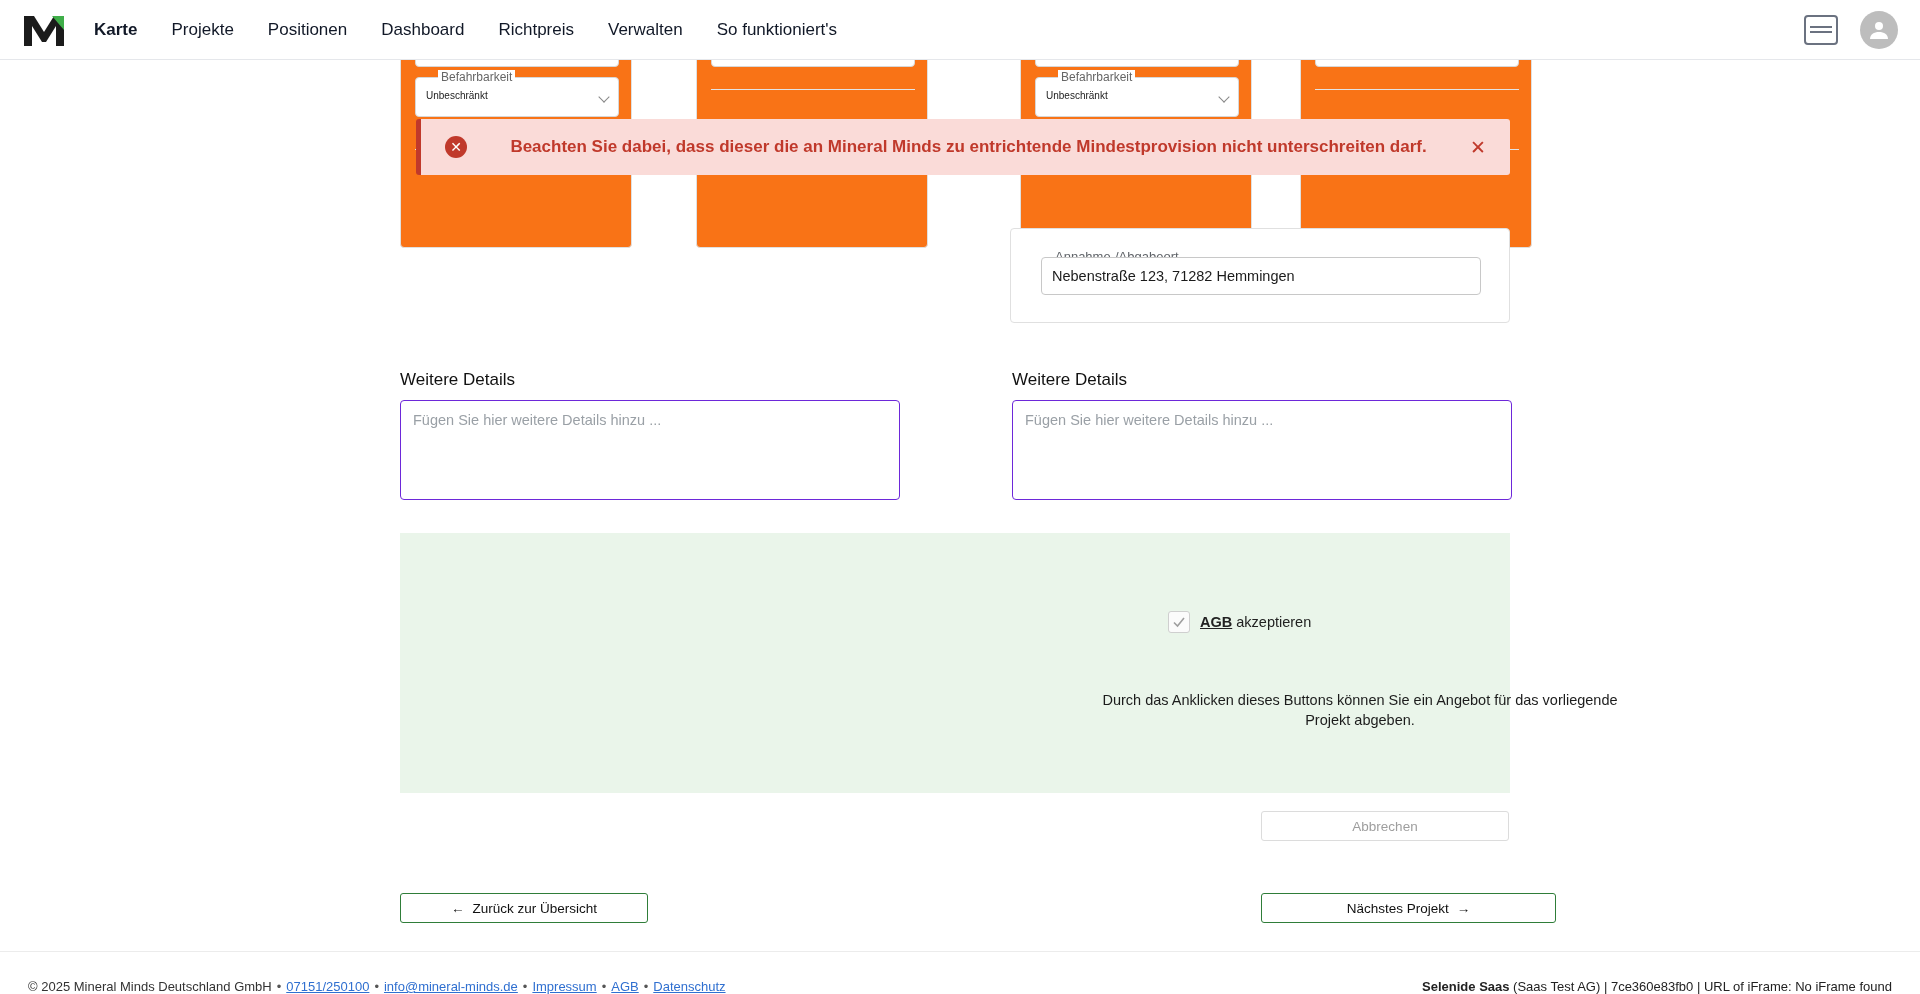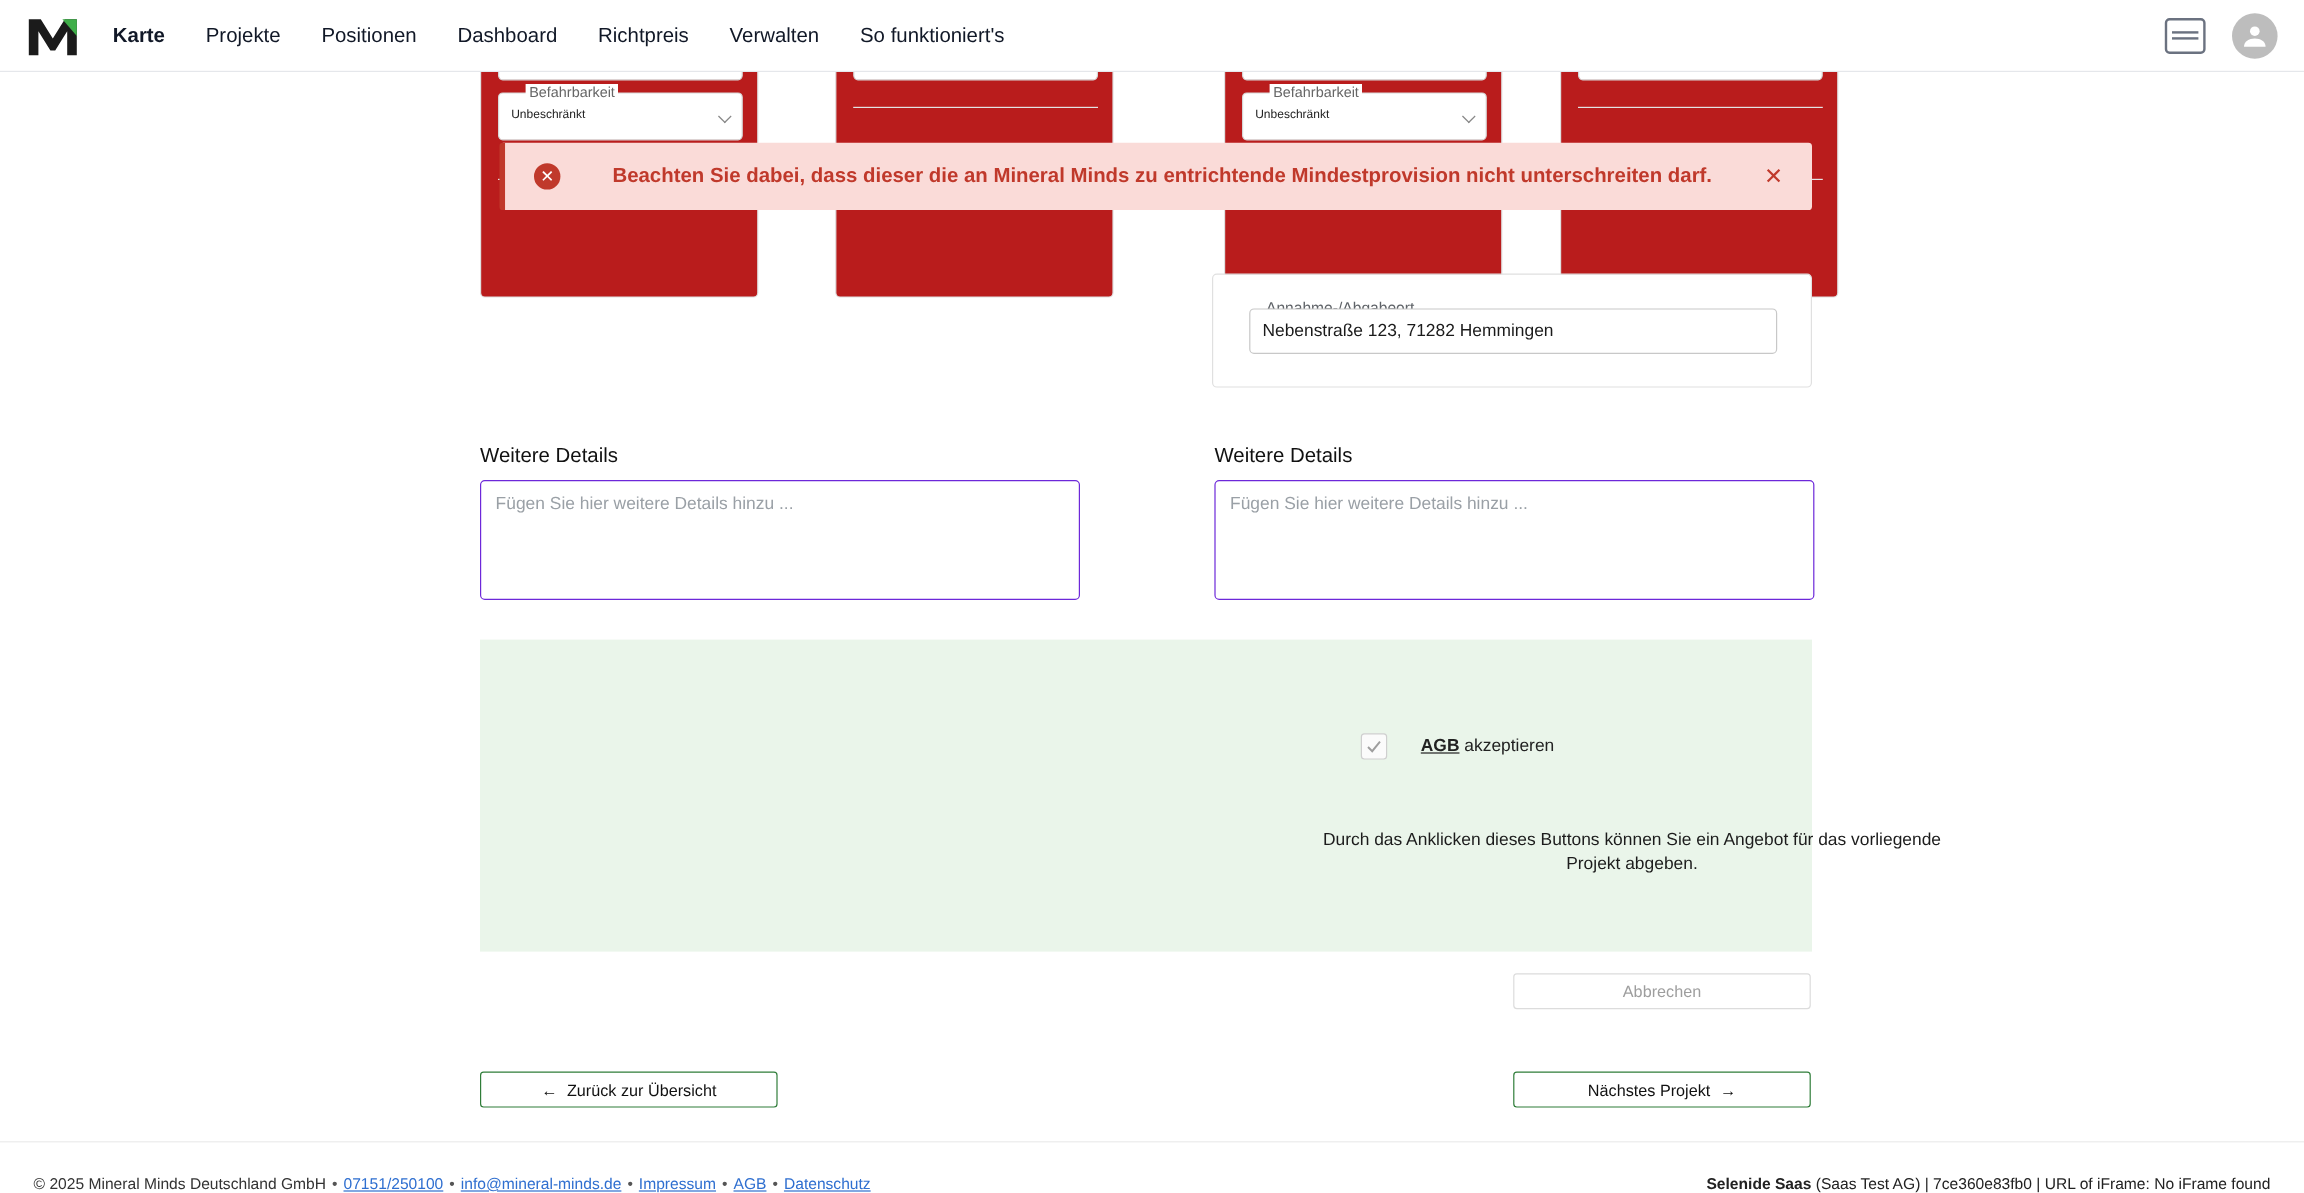--- a/index.html
+++ b/index.html
@@ -44,21 +44,21 @@
 
   
   .content { position: absolute; top: 60px; left: 0; width: 1920px; height: 934px; }
 
   
   .card-row {
     position: absolute; top: 0; left: 400px; width: 1110px; height: 135px;
   }
   .field-card {
     position: absolute; top: -12px; border: 1px solid #e0e0e0; border-radius: 4px;
-    background: #b91c1c; height: 200px;
+    background: #f97316; height: 200px;
   }
   .fc1 { left: 0; width: 232px; }
   .fc2 { left: 296px; width: 232px; }
   .fc3 { left: 620px; width: 232px; }
   .fc4 { left: 900px; width: 232px; }
 
   .mini-input {
     position: absolute; left: 14px; width: 204px; height: 30px;
     border: 1px solid #d7d7d7; border-radius: 4px; background: #fff;
   }
@@ -125,21 +125,21 @@
   .details-placeholder {
     position: absolute; left: 12px; top: 11px; font-size: 14.5px; color: #9aa0a6;
   }
 
   
   .offer-panel {
     position: absolute; left: 400px; top: 473px; width: 1110px; height: 260px;
     background: #eaf5ea;
   }
   .agb-row {
-    position: absolute; left: 734px; top: 78px; display: flex; align-items: center; gap: 28px; justify-content: flex-end;
+    position: absolute; left: 768px; top: 78px; display: flex; align-items: center; gap: 10px; justify-content: flex-end;
   }
   .checkbox {
     width: 22px; height: 22px; border: 1px solid #cfcfcf; border-radius: 3px;
     background: #fbfbfb; display: flex; align-items: center; justify-content: center;
     cursor: pointer;
   }
   .checkbox svg { display: block; }
   .agb-text { font-size: 14.5px; color: #222; }
   .agb-text u { text-decoration: underline; font-weight: bold; }
   .submit-btn {
@@ -161,21 +161,21 @@
   }
 
   
   .nav-btn {
     position: absolute; top: 833px; height: 30px; border: 1px solid #2f7d39;
     background: #fff; border-radius: 3px; color: #111; font-size: 13.5px;
     display: flex; align-items: center; justify-content: center; gap: 8px;
     font-family: "Liberation Sans", sans-serif; cursor: pointer;
   }
   .btn-back { left: 400px; width: 248px; }
-  .btn-next { left: 1261px; width: 248px; }
+  .btn-next { left: 1261px; width: 295px; }
 
   
   .help-chip {
     position: absolute; left: 1805px; top: 893px; width: 68px; height: 28px;
     border: 1px solid #d5d5d5; border-radius: 4px; background: #fff;
     display: flex; align-items: center; justify-content: center;
     font-size: 13px; color: #1b1b1b; box-shadow: 0 1px 3px rgba(0,0,0,.12);
     cursor: pointer;
   }
 

